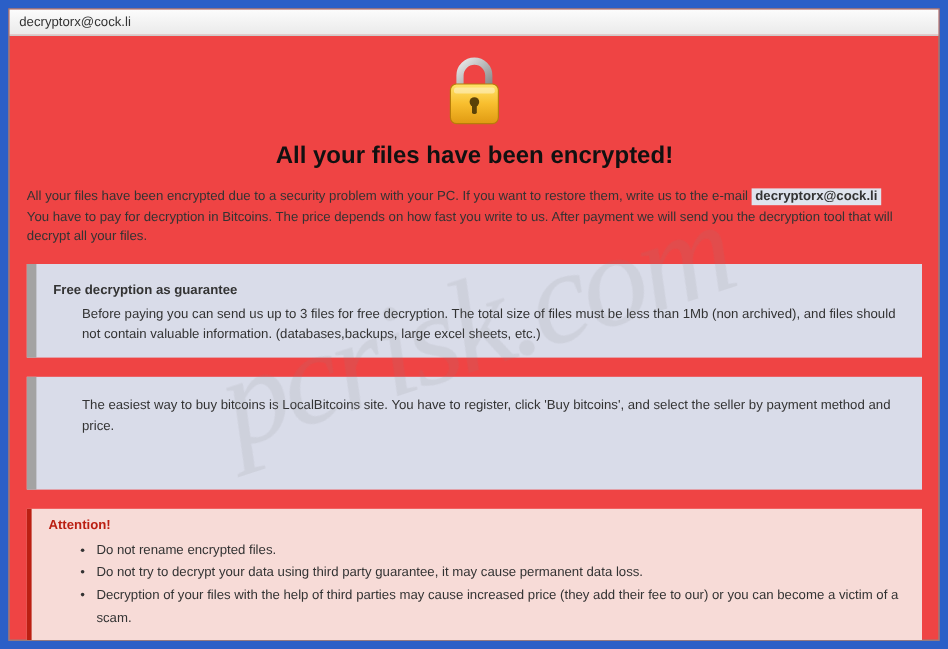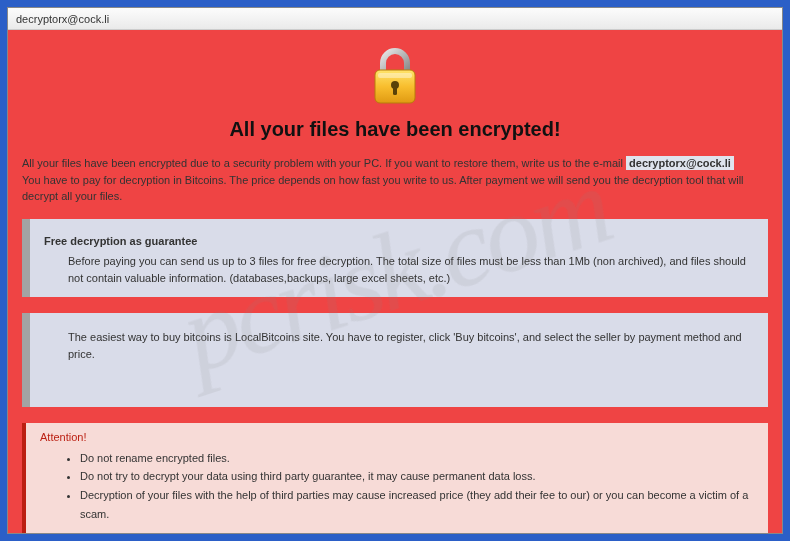--- a/index.html
+++ b/index.html
@@ -89,21 +89,21 @@
       display: inline-block;
       margin: 1px 0;
     }
     .attn-box {
       background: #f7dbd7;
       border-left: 4px solid #bb1f12;
       padding: 8px 12px 12px 14px;
     }
     .attn-title {
       color: #bb1f12;
-      font-weight: normal;
+      font-weight: bold;
       font-size: 11px;
       margin-bottom: 6px;
     }
     .attn-box ul {
       list-style: disc;
       padding-left: 40px;
       font-size: 11px;
       line-height: 1.7;
     }
     .watermark {

